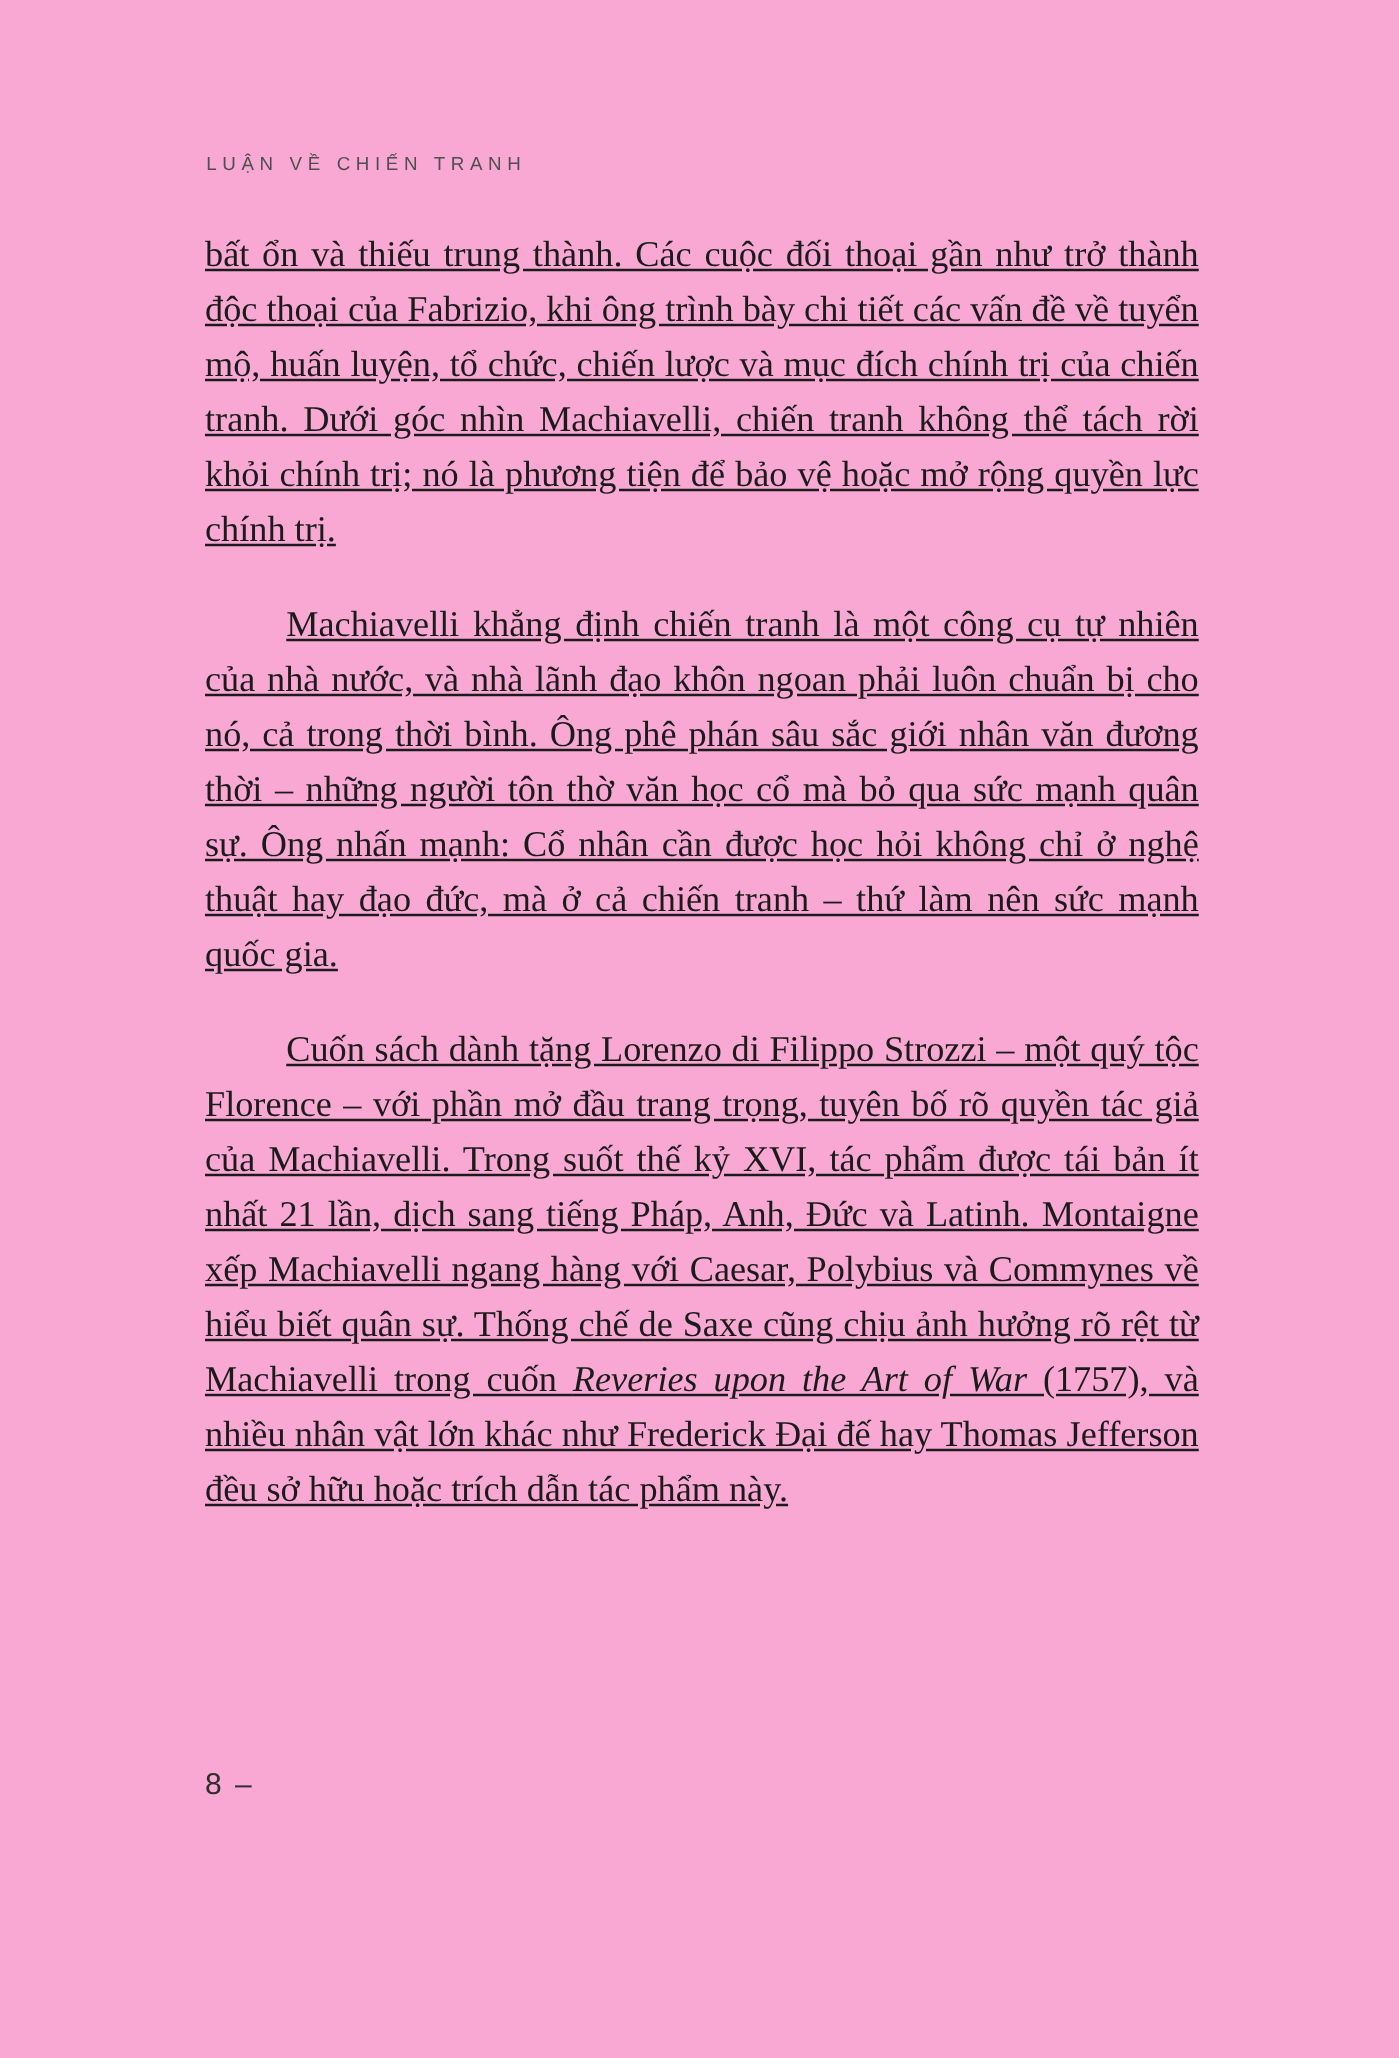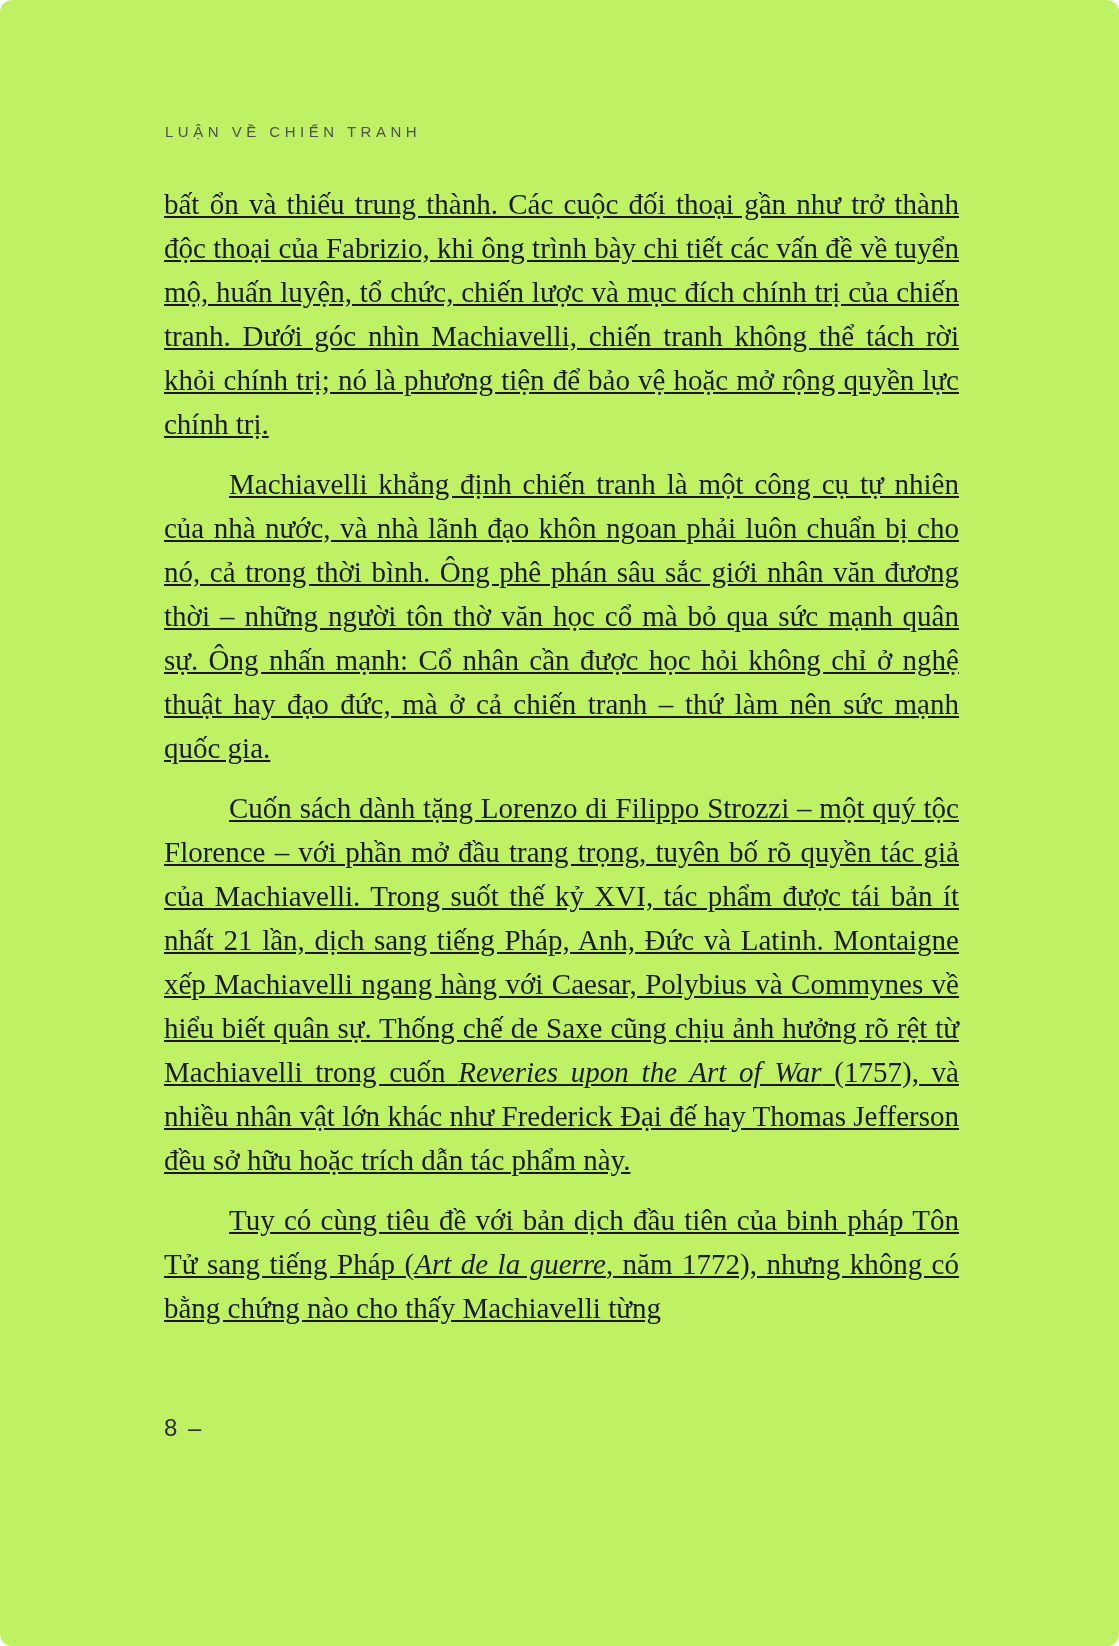--- a/index.html
+++ b/index.html
@@ -11,22 +11,21 @@
     height: 1646px;
     background: #ffffff;
     position: relative;
     overflow: hidden;
     font-family: "Liberation Serif", serif;
     color: #1b1b1b;
   }
   .page {
     position: absolute;
     inset: 0;
-    background: #bef264;
-    border-radius: 12px;
+    background: #f9a8d4;
   }
   .running-head {
     position: absolute;
     left: 165px;
     top: 123px;
     font-family: "Liberation Sans", sans-serif;
     font-size: 15px;
     font-weight: 500;
     letter-spacing: 4.5px;
     color: #4f4f4f;
@@ -41,20 +40,21 @@
     line-height: 44px;
     text-align: justify;
     color: #1b1b1b;
   }
   .body-text p {
     margin: 0 0 16px 0;
     text-decoration: underline;
   }
   .body-text p.indent {
     text-indent: 65px;
+    margin-top: 32px;
   }
   .body-text .italic {
     font-style: italic;
   }
   .page-number {
     position: absolute;
     left: 164px;
     top: 1414px;
     font-family: "Liberation Sans", sans-serif;
     font-size: 24px;
@@ -66,17 +66,16 @@
 </head>
 <body>
 
 <div class="page">
   <div class="running-head">LUẬN VỀ CHIẾN TRANH</div>
 
   <div class="body-text">
       <p><span>bất ổn và thiếu trung thành. Các cuộc đối thoại gần như trở thành độc thoại của Fabrizio, khi ông trình bày chi tiết các vấn đề về tuyển mộ, huấn luyện, tổ chức, chiến lược và mục đích chính trị của chiến tranh. Dưới góc nhìn Machiavelli, chiến tranh không thể tách rời khỏi chính trị; nó là phương tiện để bảo vệ hoặc mở rộng quyền lực chính trị.</span></p>
       <p class="indent"><span>Machiavelli khẳng định chiến tranh là một công cụ tự nhiên của nhà nước, và nhà lãnh đạo khôn ngoan phải luôn chuẩn bị cho nó, cả trong thời bình. Ông phê phán sâu sắc giới nhân văn đương thời – những người tôn thờ văn học cổ mà bỏ qua sức mạnh quân sự. Ông nhấn mạnh: Cổ nhân cần được học hỏi không chỉ ở nghệ thuật hay đạo đức, mà ở cả chiến tranh – thứ làm nên sức mạnh quốc gia.</span></p>
       <p class="indent"><span>Cuốn sách dành tặng Lorenzo di Filippo Strozzi – một quý tộc Florence – với phần mở đầu trang trọng, tuyên bố rõ quyền tác giả của Machiavelli. Trong suốt thế kỷ XVI, tác phẩm được tái bản ít nhất 21 lần, dịch sang tiếng Pháp, Anh, Đức và Latinh. Montaigne xếp Machiavelli ngang hàng với Caesar, Polybius và Commynes về hiểu biết quân sự. Thống chế de Saxe cũng chịu ảnh hưởng rõ rệt từ Machiavelli trong cuốn </span><span class="italic">Reveries upon the Art of War</span><span> (1757), và nhiều nhân vật lớn khác như Frederick Đại đế hay Thomas Jefferson đều sở hữu hoặc trích dẫn tác phẩm này.</span></p>
-      <p class="indent"><span>Tuy có cùng tiêu đề với bản dịch đầu tiên của binh pháp Tôn Tử sang tiếng Pháp (</span><span class="italic">Art de la guerre</span><span>, năm 1772), nhưng không có bằng chứng nào cho thấy Machiavelli từng</span></p>
     </div>
 
   <div class="page-number">8 –</div>
 </div>
 
 </body></html>

